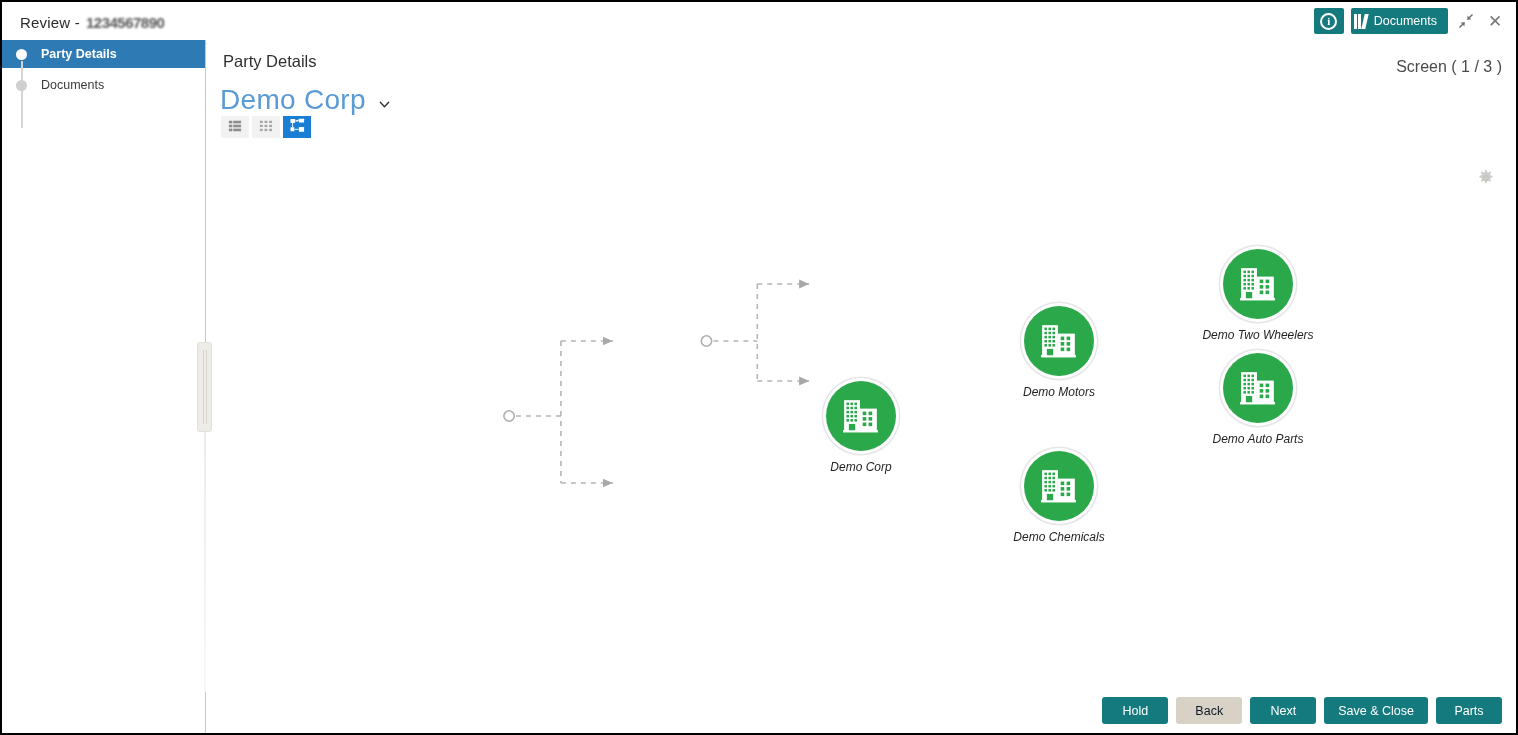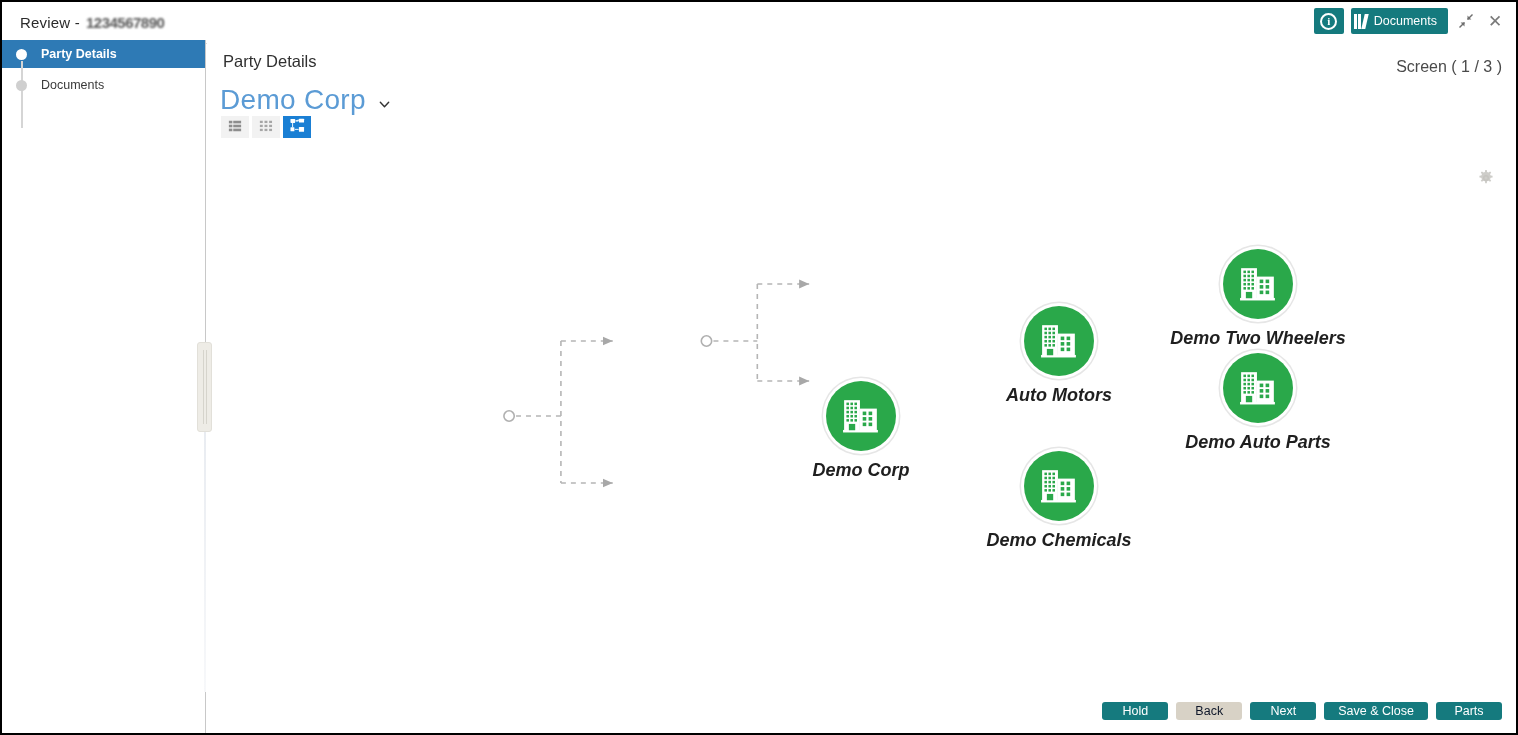--- a/index.html
+++ b/index.html
@@ -221,40 +221,40 @@
   }
   .node-circle {
     width: 70px; height: 70px;
     border-radius: 50%;
     background: #2aa84a;
     box-shadow: 0 0 0 3px #ffffff, 0 0 0 4.5px #e6e6e6;
     display: flex; align-items: center; justify-content: center;
   }
   .node-label {
     margin-top: 9px;
-    font-size: 18px;
+    font-size: 12px;
     font-style: italic;
-    font-weight: bold;
+    font-weight: normal;
     color: #1f1f1f;
     white-space: nowrap;
     font-family: "Liberation Sans", sans-serif;
   }
 
   
   .footer {
     position: absolute; left: 205px; right: 0; bottom: 0;
     height: 45px;
     background: #ffffff;
     display: flex; align-items: center; justify-content: flex-end;
     gap: 8px;
     padding-right: 14px;
   }
   .fbtn {
     min-width: 66px;
-    height: 18px;
+    height: 27px;
     border: none;
     border-radius: 3px;
     background: #157a7e;
     color: #ffffff;
     font-size: 12.5px;
     padding: 0 14px;
     cursor: pointer;
     font-family: "Liberation Sans", sans-serif;
   }
   .fbtn.disabled {
@@ -488,21 +488,21 @@
     <rect x="6.5" y="24.5" width="6" height="6"></rect>
     <rect x="19.6" y="12.8" width="3.4" height="3.4"></rect>
                   <rect x="25.2" y="12.8" width="3.4" height="3.4"></rect>
     <rect x="19.6" y="18" width="3.4" height="3.4"></rect>
                   <rect x="25.2" y="18" width="3.4" height="3.4"></rect>
     <rect x="19.6" y="23.2" width="3.4" height="3.4"></rect>
                   <rect x="25.2" y="23.2" width="3.4" height="3.4"></rect>
   </g>
 </svg>
             </div>
-            <div class="node-label">Auto Motors</div>
+            <div class="node-label">Demo Motors</div>
           </div>
           <div class="node" style="left: 815px; top: 306px;">
             <div class="node-circle">
 <svg viewBox="0 0 36 34" width="38" height="36" aria-hidden="true">
   <g fill="#ffffff">
     <rect x="2" y="2" width="15" height="29"></rect>
     <rect x="17" y="10" width="16" height="21"></rect>
     <rect x="1" y="30.2" width="33" height="2.4"></rect>
   </g>
   <g fill="#2aa84a">

